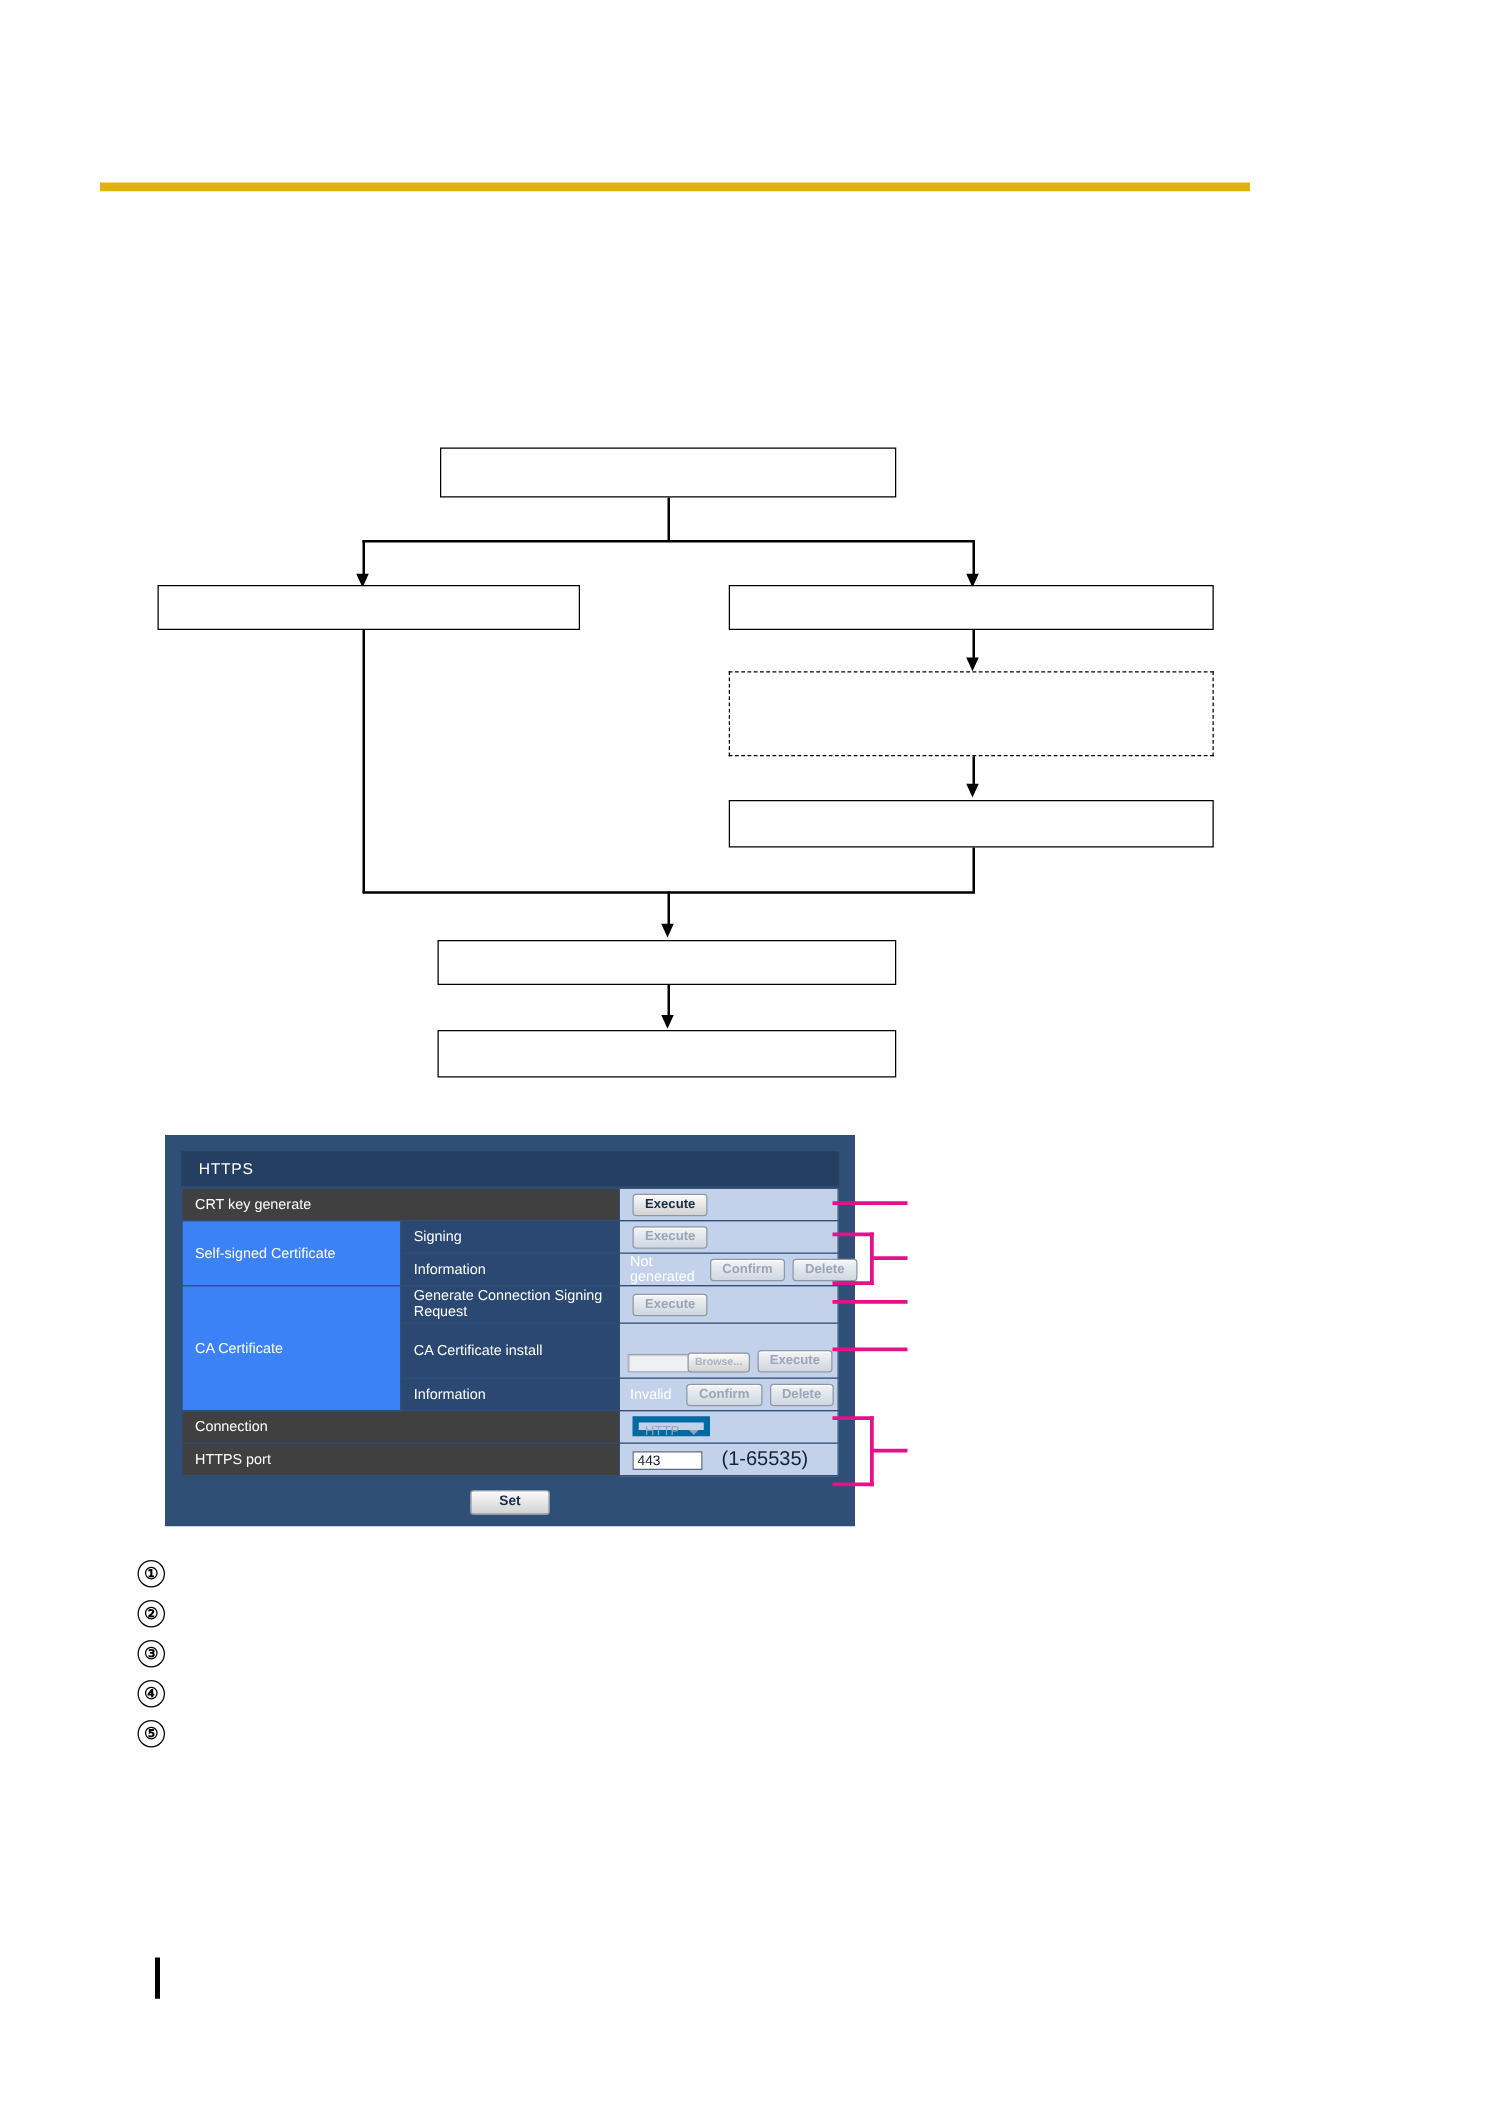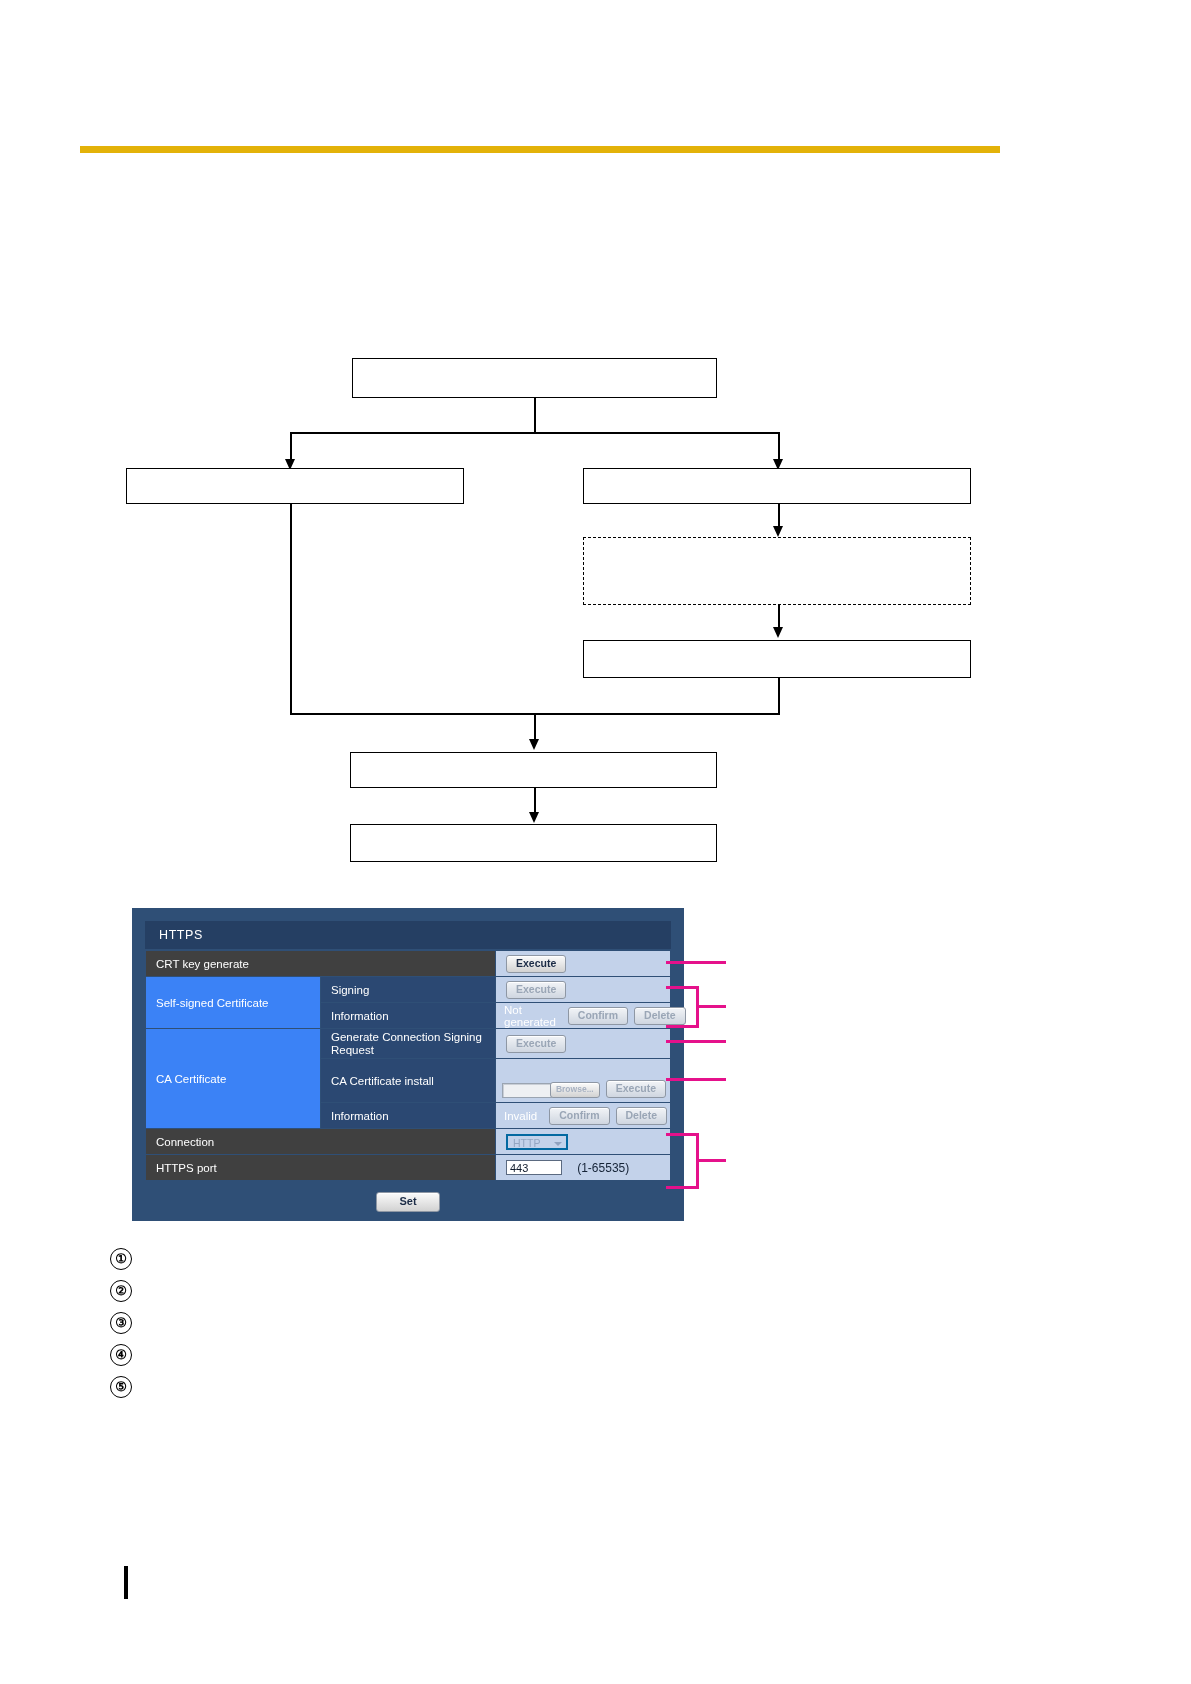--- a/index.html
+++ b/index.html
@@ -108,35 +108,35 @@
     width:56px;height:15px;
     font-size:11px;color:#121c2c;
     line-height:15px;
     padding-left:3px;
     box-sizing:border-box;
     font-family:"Liberation Sans", sans-serif;
   }
   .selbox{
     display:inline-block;
     background:#c3d2ea;
-    border:2px solid #0369a1;
+    border:5px solid #0369a1;
     width:62px;height:16px;
     font-size:10.5px;
     color:#93a6c2;
     line-height:15px;
     padding-left:5px;
     box-sizing:border-box;
     position:relative;
   }
   .selbox .caret{
     position:absolute;right:4px;top:6px;
     width:0;height:0;border-left:4px solid transparent;border-right:4px solid transparent;
     border-top:4px solid #8fa2bf;
   }
-  .hint{color:#152337;font-size:12px;margin-left:12px;}
+  .hint{color:#152337;font-size:16px;margin-left:12px;}
   .setwrap{
     text-align:center;padding-top:10px;
   }
 
   
   .cal{position:absolute;background:#e5118b;}
   .cal.h{height:3px;}
   .cal.v{width:3px;}
 
   

